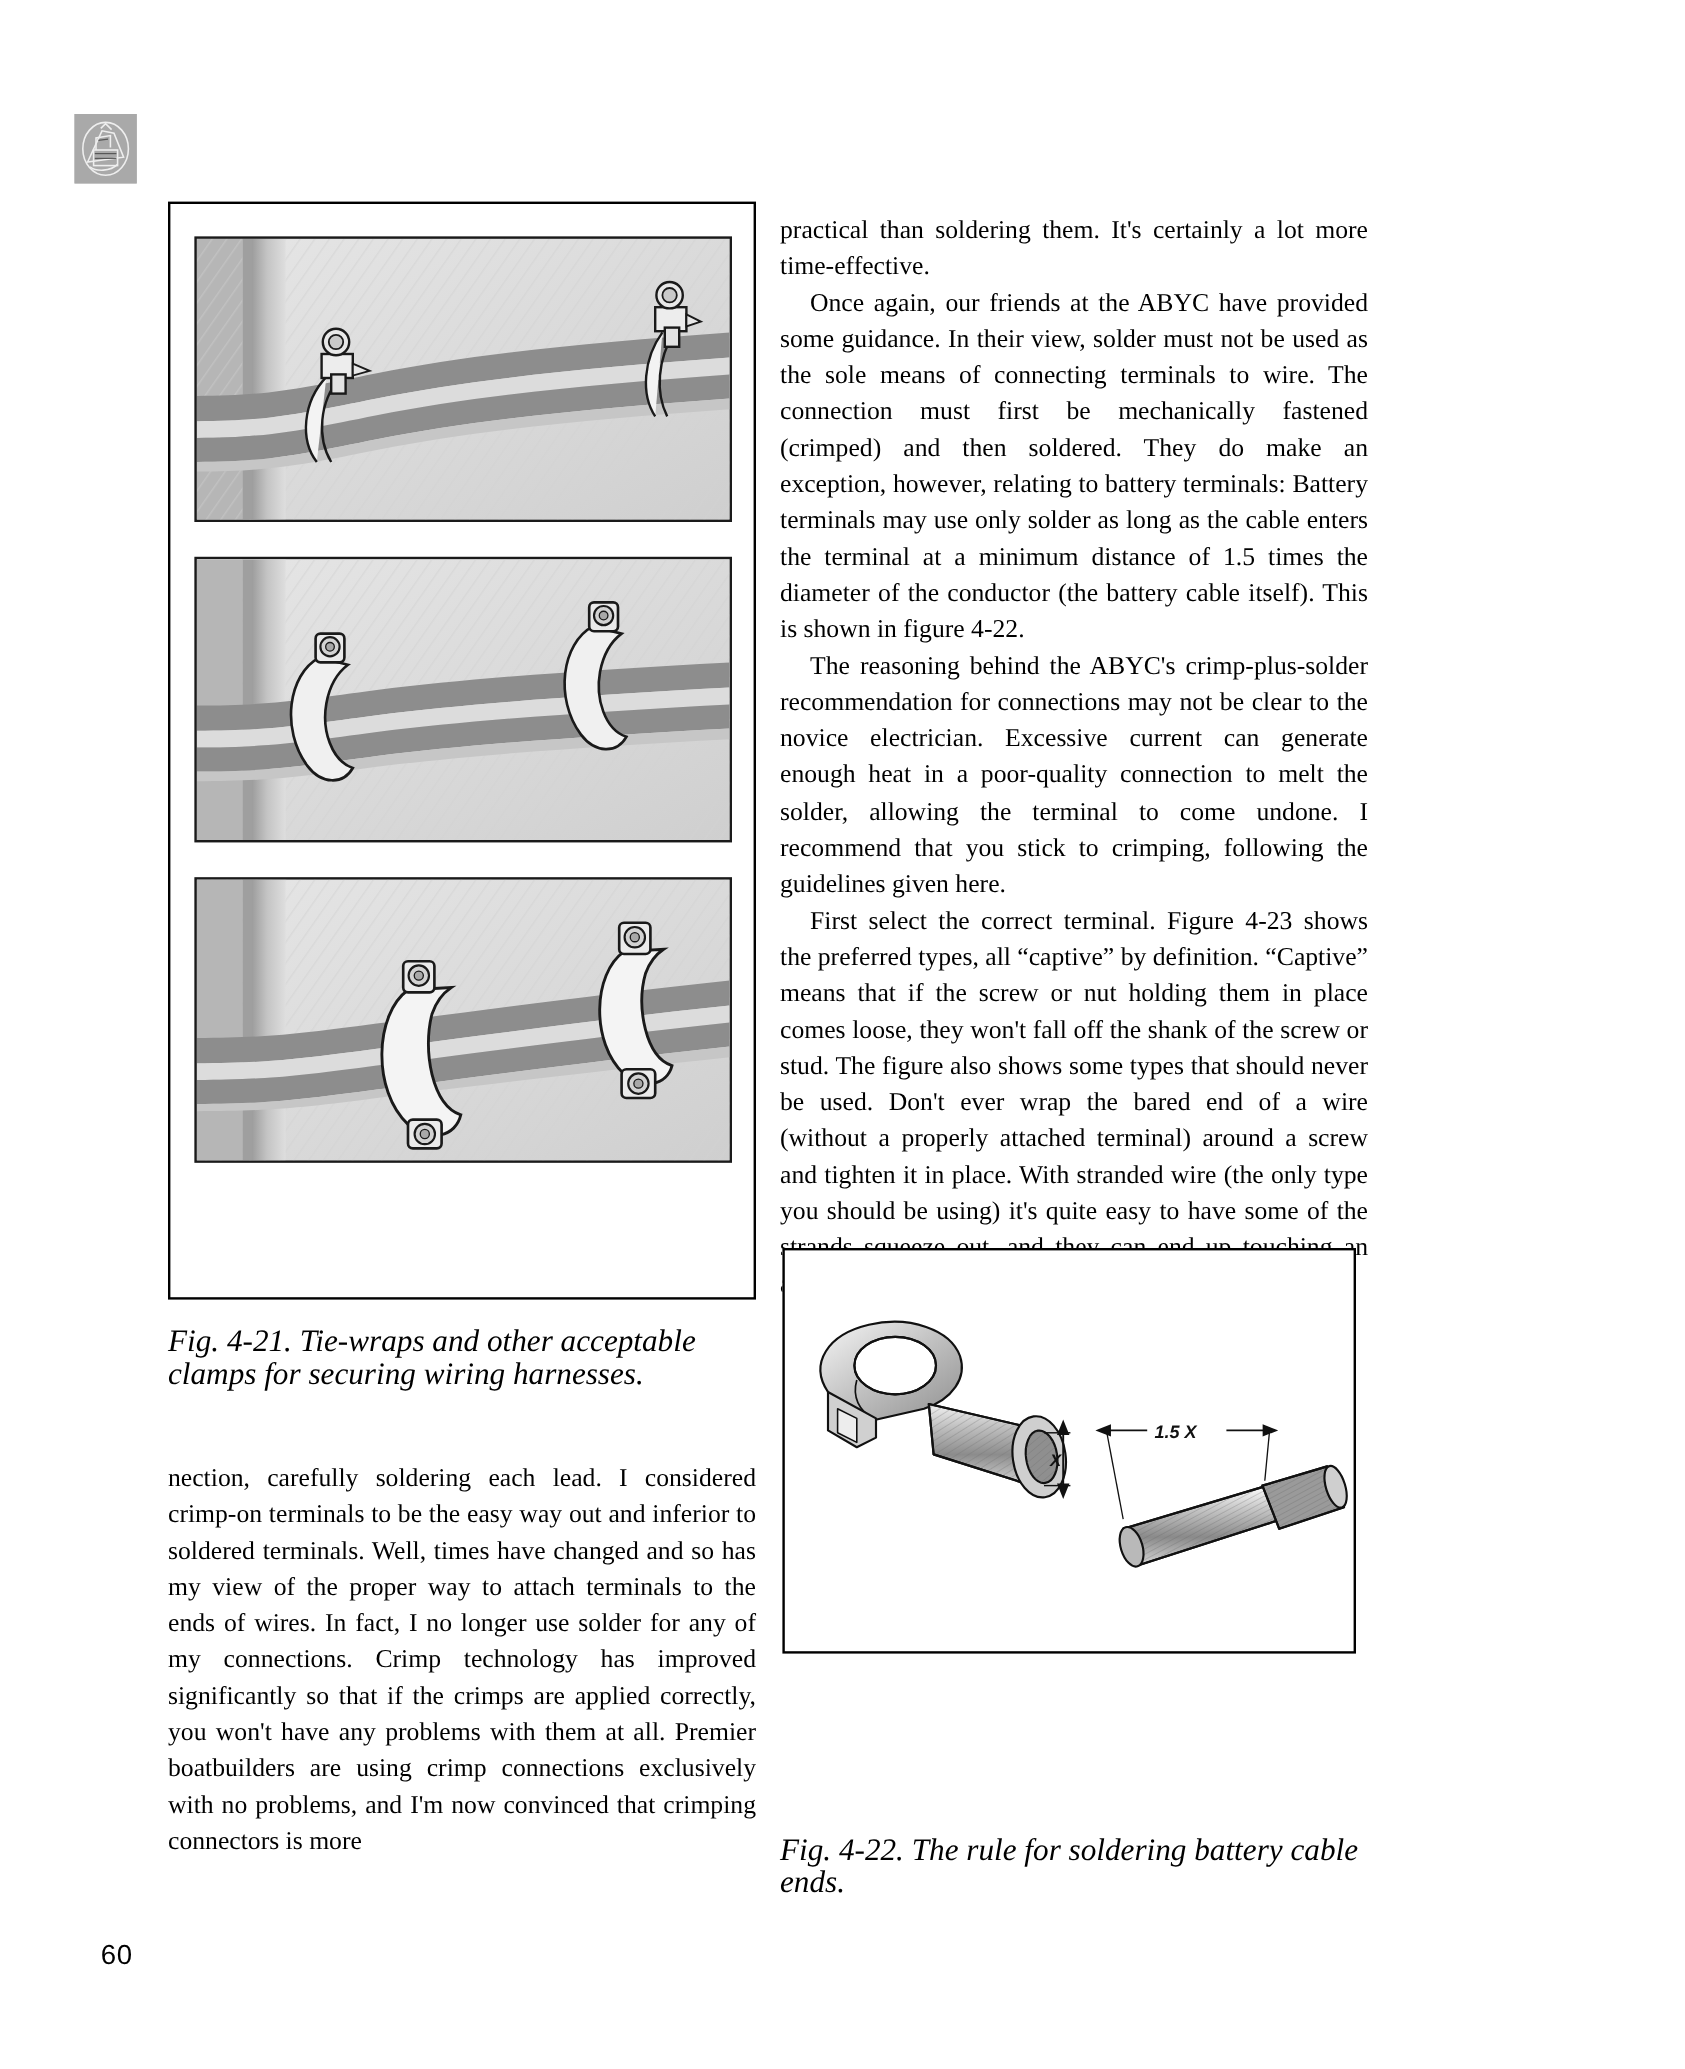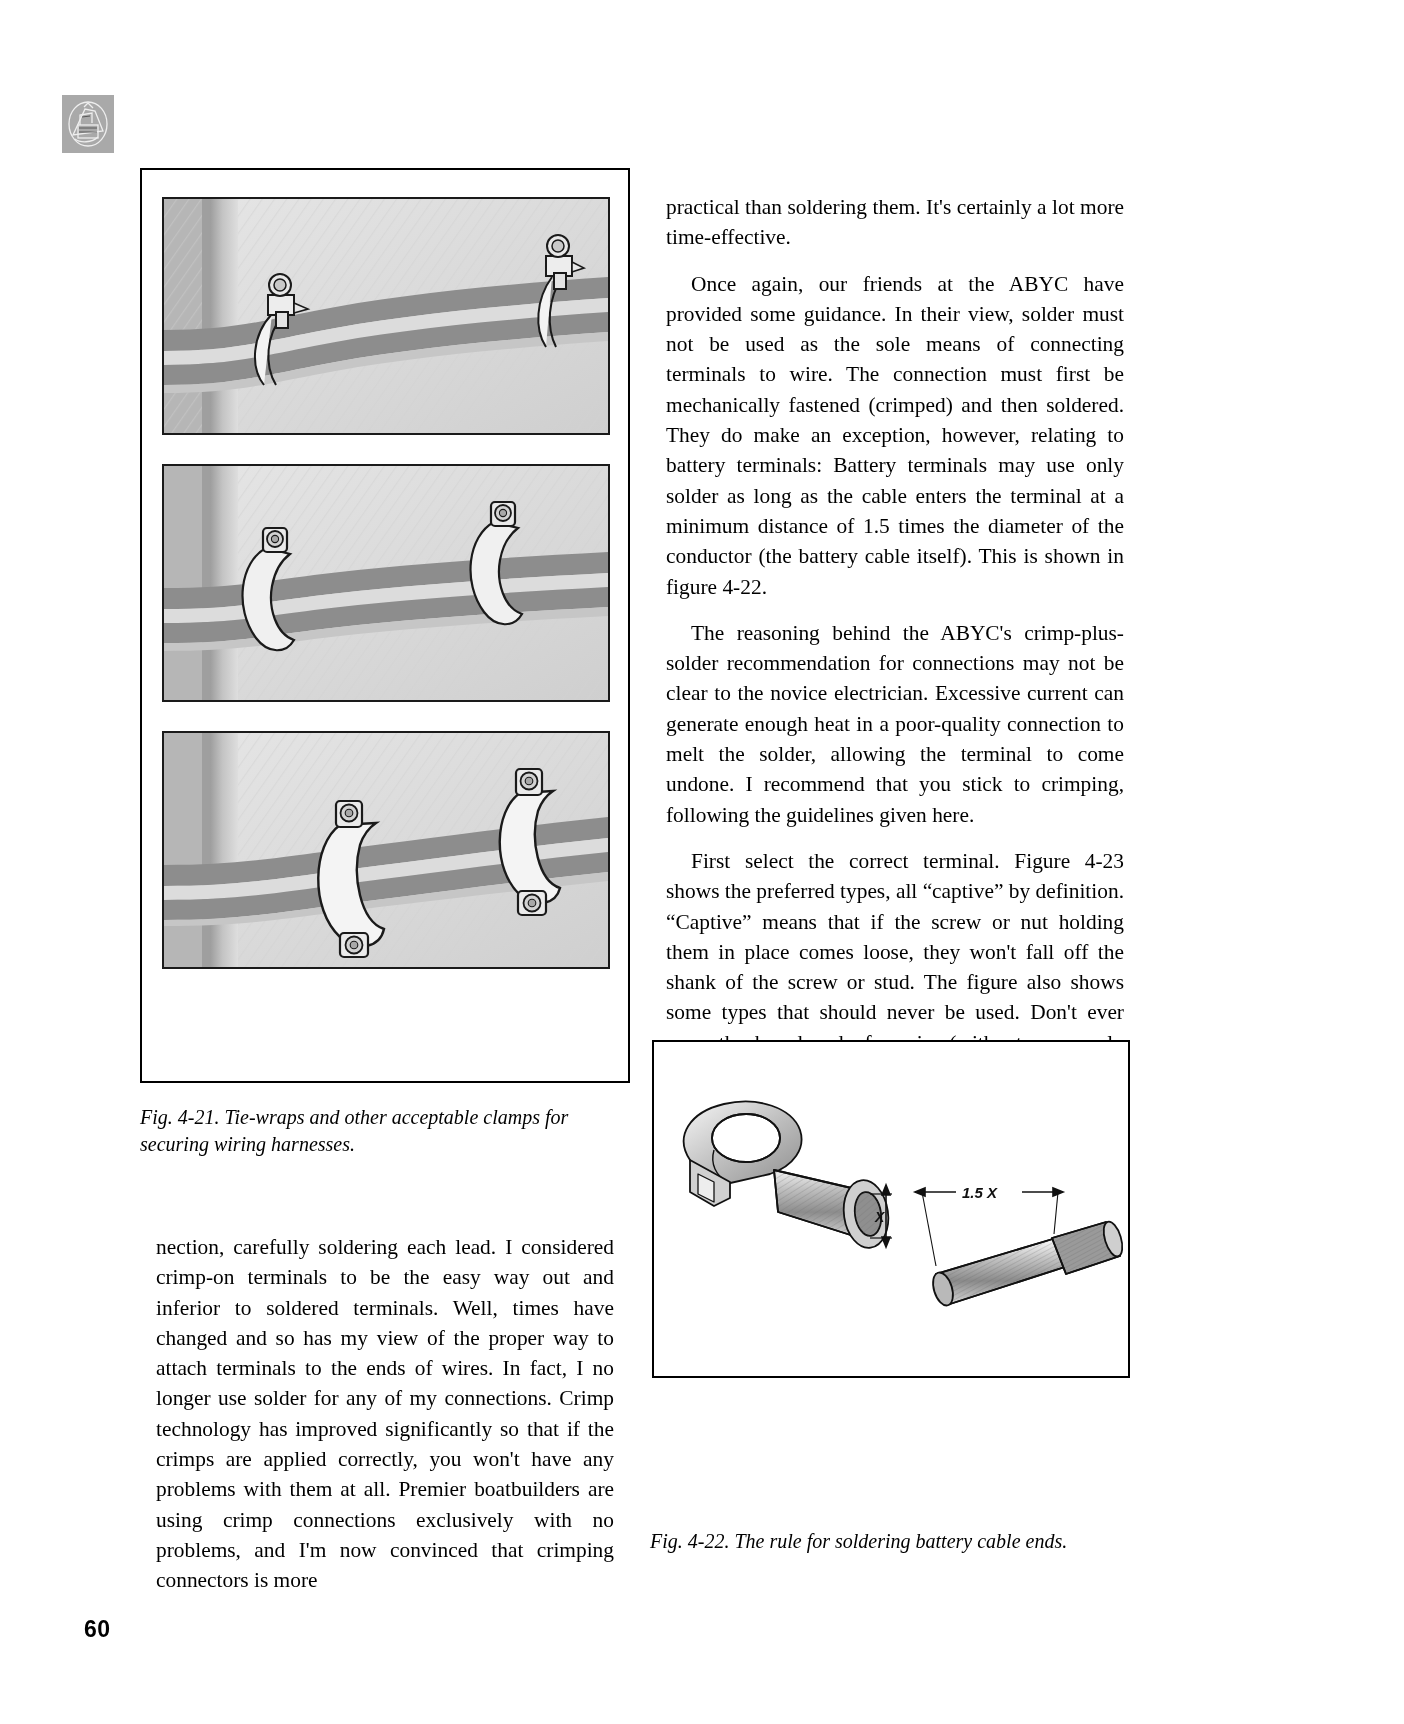--- a/index.html
+++ b/index.html
@@ -52,28 +52,28 @@
   
   .body-text {
     font-family: "Liberation Serif", serif;
     font-size: 21.4px;
     line-height: 30.3px;
     text-align: justify;
     text-justify: inter-word;
     hyphens: none;
     color: #000;
   }
-  .body-text p { margin: 16px; }
+  .body-text p { margin: 0; }
   .body-text p.indent { text-indent: 25px; }
 
   
   .caption {
     font-family: "Liberation Serif", serif;
     font-style: italic;
-    font-size: 20px;
+    font-size: 26px;
     line-height: 27px;
     text-align: left;
   }
 
   
   .fig-frame {
     position: absolute;
     border: 2px solid #000;
     background: #ffffff;
     box-sizing: border-box;
@@ -85,21 +85,21 @@
     overflow: hidden;
     background: #d9d9d9;
   }
 
   
   #page-number {
     position: absolute;
     left: 84px;
     top: 1616px;
     font-family: "Liberation Sans", sans-serif;
-    font-weight: bold;
+    font-weight: normal;
     font-size: 23px;
     letter-spacing: 0.5px;
   }
 
   svg { display: block; }
 </style>
 </head>
 <body>
 
 <div id="running-head">

